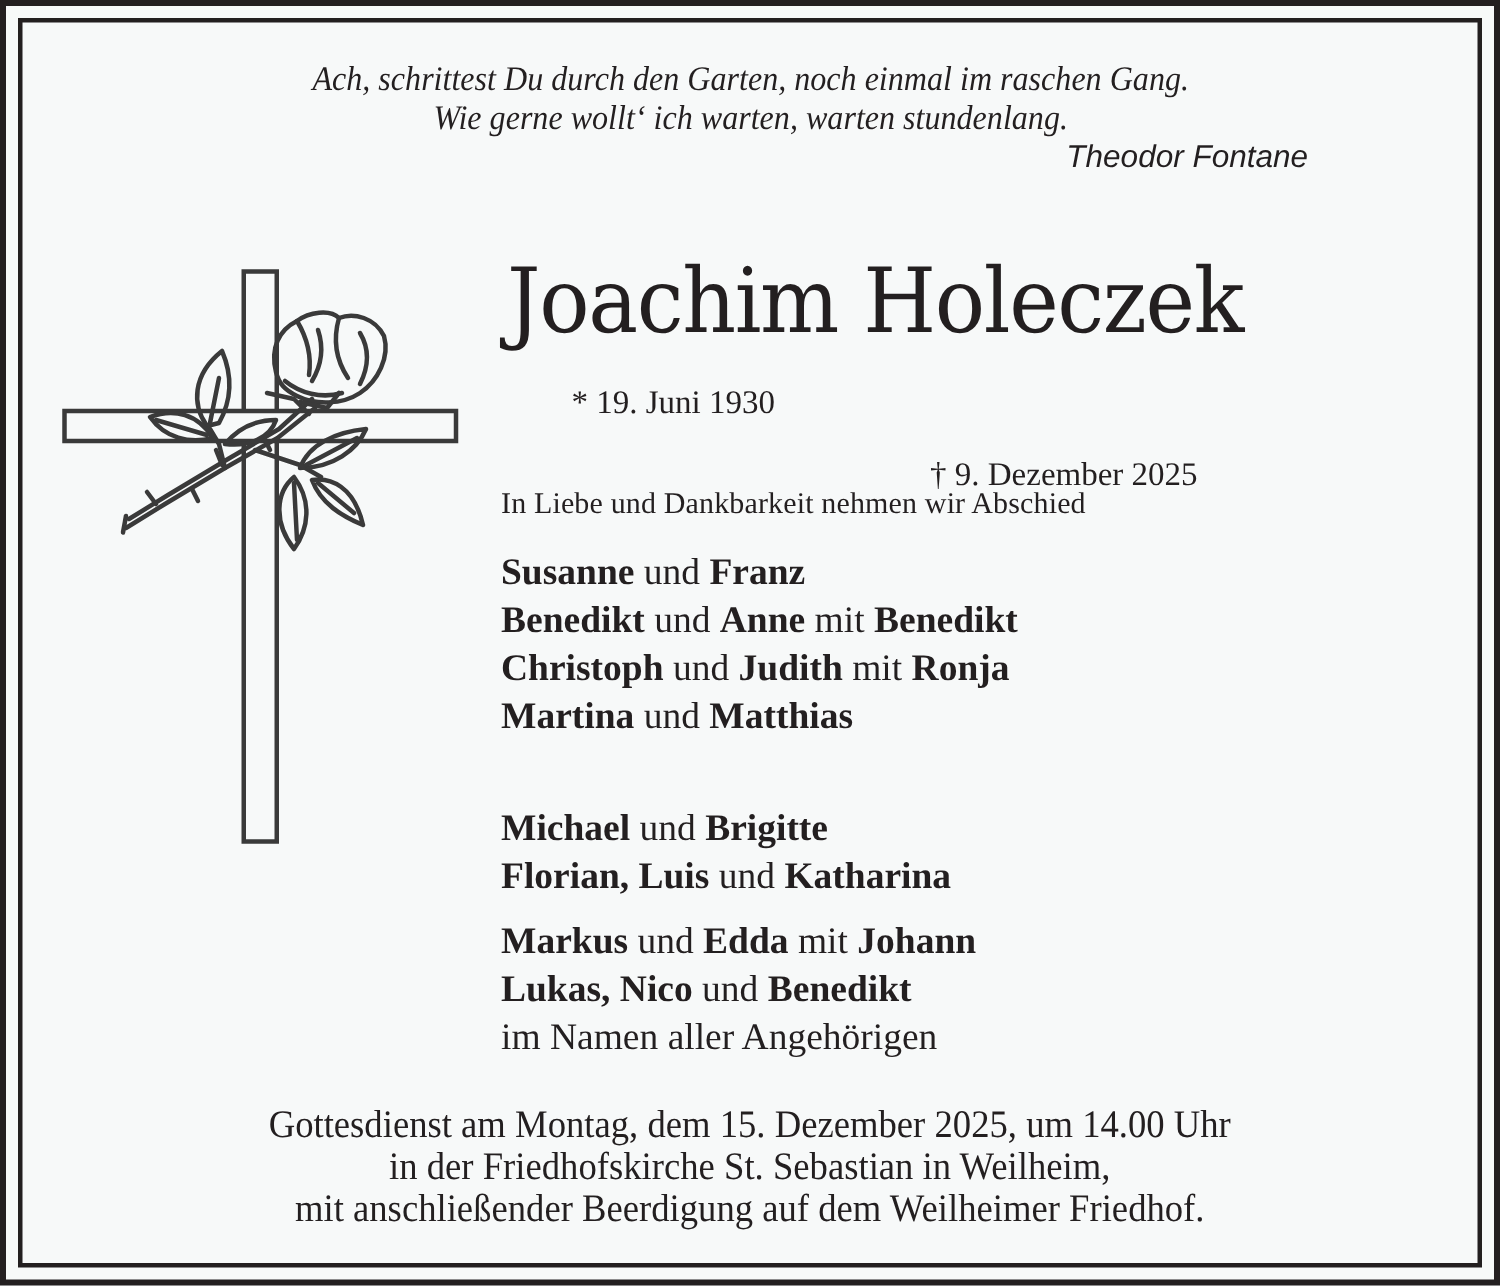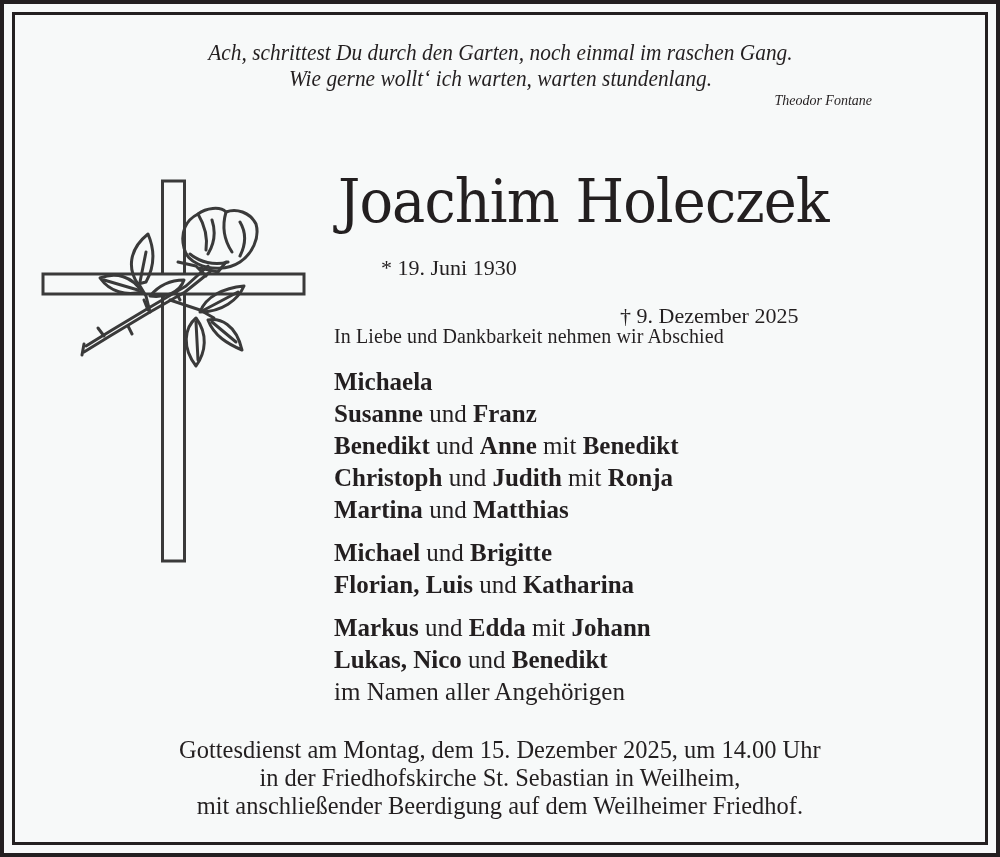--- a/index.html
+++ b/index.html
@@ -36,23 +36,23 @@
     font-style: italic;
     font-size: 23px;
     line-height: 26px;
     transform: scaleX(0.93);
     transform-origin: 507px 0;
   }
   .quote-author {
     position: absolute;
     right: 128px;
     top: 93px;
-    font-family: Liberation Serif, serif;
+    font-family: Liberation Sans, sans-serif;
     font-style: italic;
-    font-size: 14px;
+    font-size: 21px;
   }
   .name {
     position: absolute;
     left: 338px;
     top: 163px;
     font-family: "DejaVu Serif", serif;
     font-size: 60px;
     font-weight: normal;
     letter-spacing: -1px;
     line-height: 76px;
@@ -167,21 +167,20 @@
   </g>
 </svg>
 
 <div class="name">Joachim Holeczek</div>
 <div class="dates date-born">* 19. Juni 1930</div>
 <div class="dates date-died">† 9. Dezember 2025</div>
 
 <div class="intro">In Liebe und Dankbarkeit nehmen wir Abschied</div>
 
 <div class="family-block block1">
-    <div class="line"><b>Michaela</b></div>
     <div class="line"><b>Susanne</b><span> und </span><b>Franz</b></div>
     <div class="line"><b>Benedikt</b><span> und </span><b>Anne</b><span> mit </span><b>Benedikt</b></div>
     <div class="line"><b>Christoph</b><span> und </span><b>Judith</b><span> mit </span><b>Ronja</b></div>
     <div class="line"><b>Martina</b><span> und </span><b>Matthias</b></div>
   </div>
 <div class="family-block block2">
     <div class="line"><b>Michael</b><span> und </span><b>Brigitte</b></div>
     <div class="line"><b>Florian, Luis</b><span> und </span><b>Katharina</b></div>
   </div>
 <div class="family-block block3">

